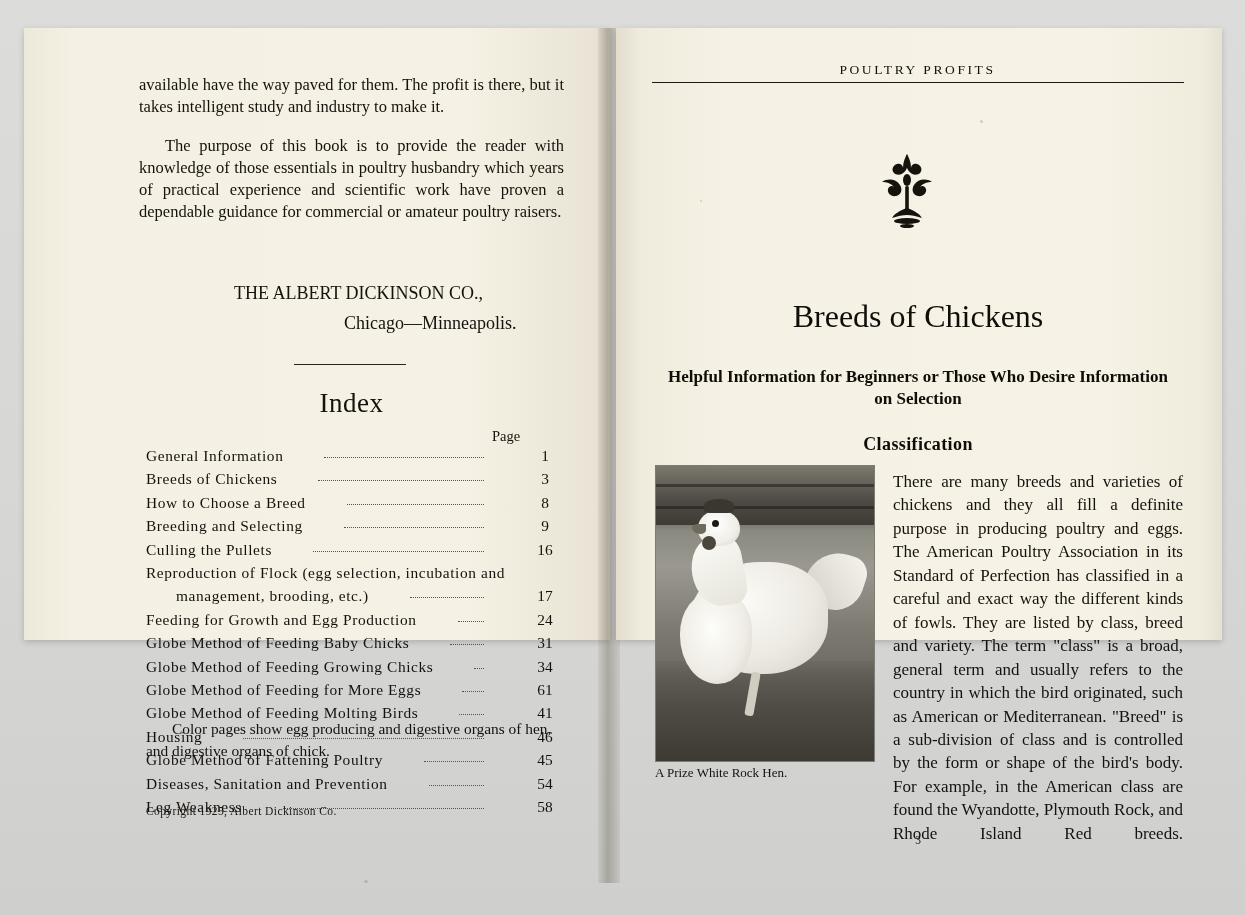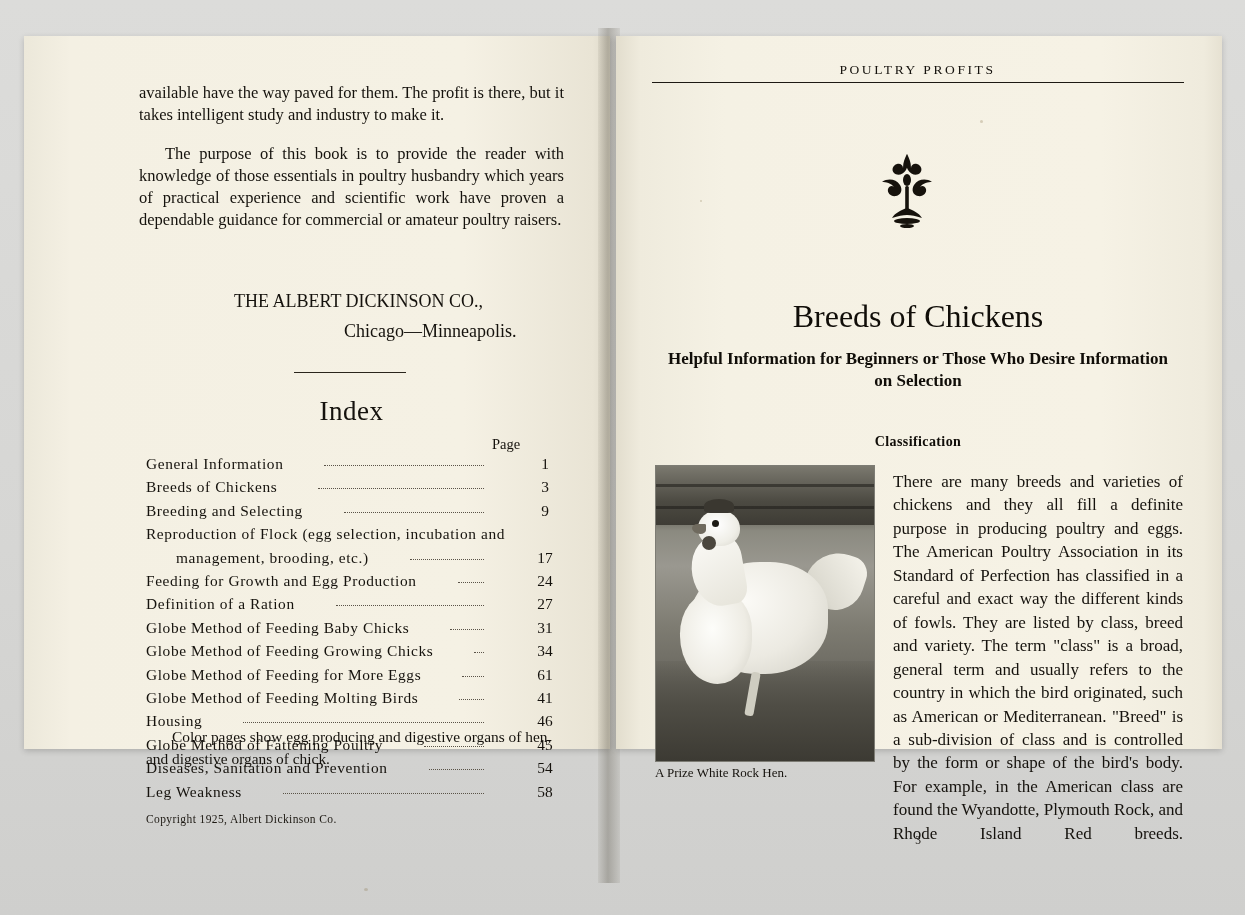--- a/index.html
+++ b/index.html
@@ -16,22 +16,22 @@
   .scene {
     position: relative;
     width: 1245px;
     height: 915px;
     background: linear-gradient(180deg, #dcdcda 0%, #d6d6d4 60%, #cfcfcd 100%);
   }
 
   
   .page {
     position: absolute;
-    top: 36px;
-    height: 713px;
+    top: 28px;
+    height: 612px;
     background: #f3efe2;
   }
   .page-left {
     left: 24px;
     width: 586px;
     background:
       linear-gradient(90deg, #ece8da 0%, #f4f0e3 8%, #f5f1e4 75%, #e9e4d5 97%, #ddd8c9 100%);
     box-shadow: 0 2px 6px rgba(0,0,0,0.18);
   }
   .page-right {
@@ -195,35 +195,35 @@
     left: 652px;
     top: 298px;
     width: 532px;
     text-align: center;
     font-size: 32px;
     color: #100d08;
   }
   .rp-sub {
     position: absolute;
     left: 660px;
-    top: 348px;
+    top: 366px;
     width: 516px;
     text-align: center;
     font-size: 17px;
     font-weight: bold;
     line-height: 1.3;
     color: #100d08;
   }
   .rp-class {
     position: absolute;
     left: 660px;
     top: 434px;
     width: 516px;
     text-align: center;
-    font-size: 14px;
+    font-size: 18px;
     font-weight: bold;
     letter-spacing: 0.4px;
     color: #100d08;
   }
 
   .photo {
     position: absolute;
     left: 655px;
     top: 465px;
     width: 218px;
@@ -394,43 +394,48 @@
           <span class="label">General  Information</span>
           <span class="dots"></span>
           <span class="num">1</span>
         </div>
       <div class="idx-row">
           <span class="label">Breeds of Chickens</span>
           <span class="dots"></span>
           <span class="num">3</span>
         </div>
       <div class="idx-row">
+          <span class="label">How to Choose a Breed</span>
+          <span class="dots"></span>
+          <span class="num">8</span>
+        </div>
+      <div class="idx-row">
           <span class="label">Breeding  and  Selecting</span>
           <span class="dots"></span>
           <span class="num">9</span>
+        </div>
+      <div class="idx-row">
+          <span class="label">Culling  the  Pullets</span>
+          <span class="dots"></span>
+          <span class="num">16</span>
         </div>
       <div class="idx-row nodots">
           <span class="label">Reproduction of Flock (egg selection, incubation and</span>
           <span class="dots"></span>
           <span class="num"></span>
         </div>
       <div class="idx-row cont">
           <span class="label">management, brooding, etc.)</span>
           <span class="dots"></span>
           <span class="num">17</span>
         </div>
       <div class="idx-row">
           <span class="label">Feeding for Growth and Egg Production</span>
           <span class="dots"></span>
           <span class="num">24</span>
-        </div>
-      <div class="idx-row">
-          <span class="label">Definition  of a  Ration</span>
-          <span class="dots"></span>
-          <span class="num">27</span>
         </div>
       <div class="idx-row">
           <span class="label">Globe  Method  of  Feeding  Baby  Chicks</span>
           <span class="dots"></span>
           <span class="num">31</span>
         </div>
       <div class="idx-row">
           <span class="label">Globe  Method  of  Feeding  Growing  Chicks</span>
           <span class="dots"></span>
           <span class="num">34</span>

